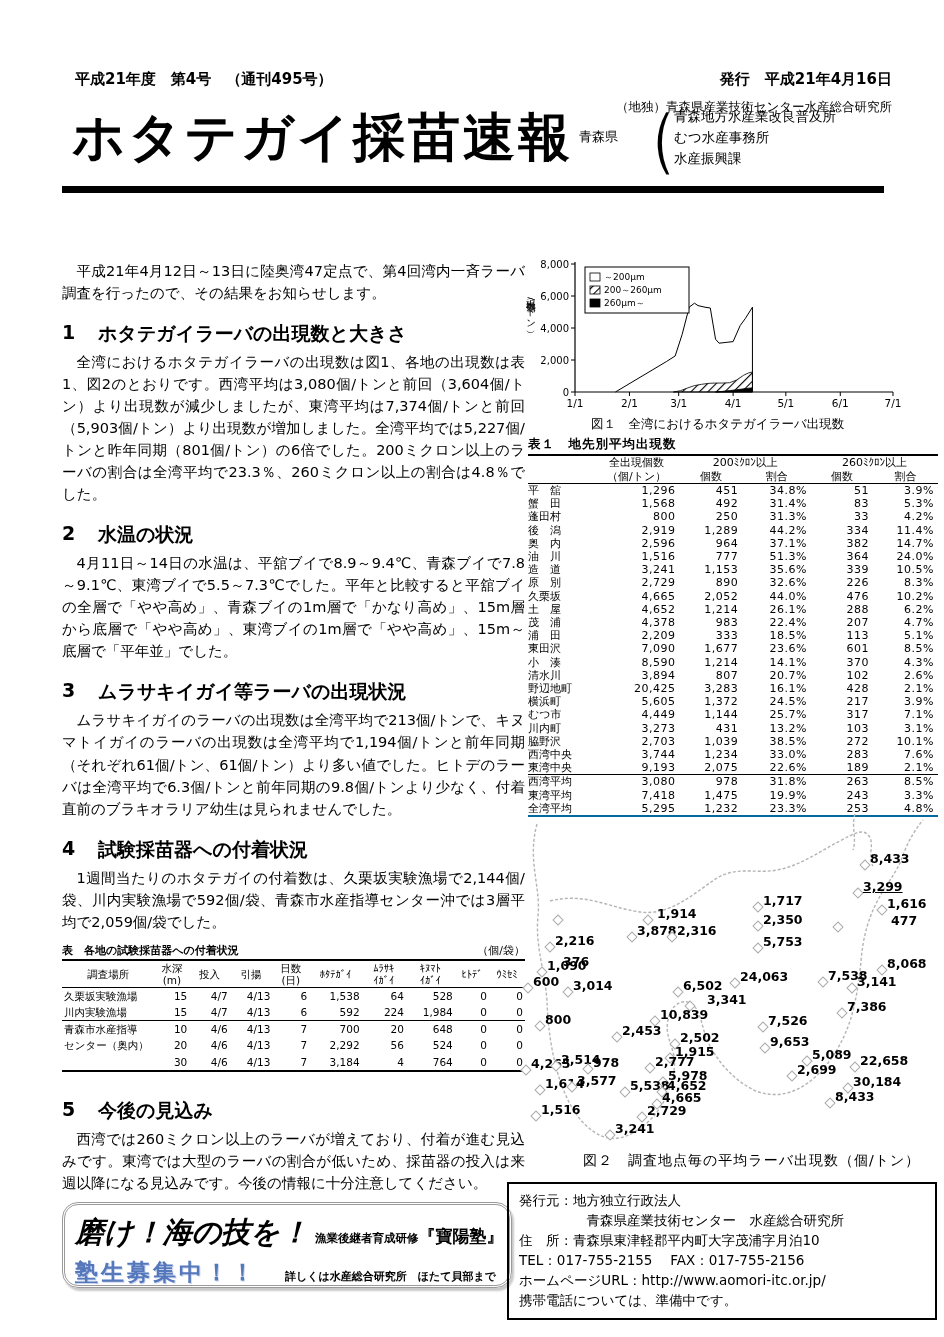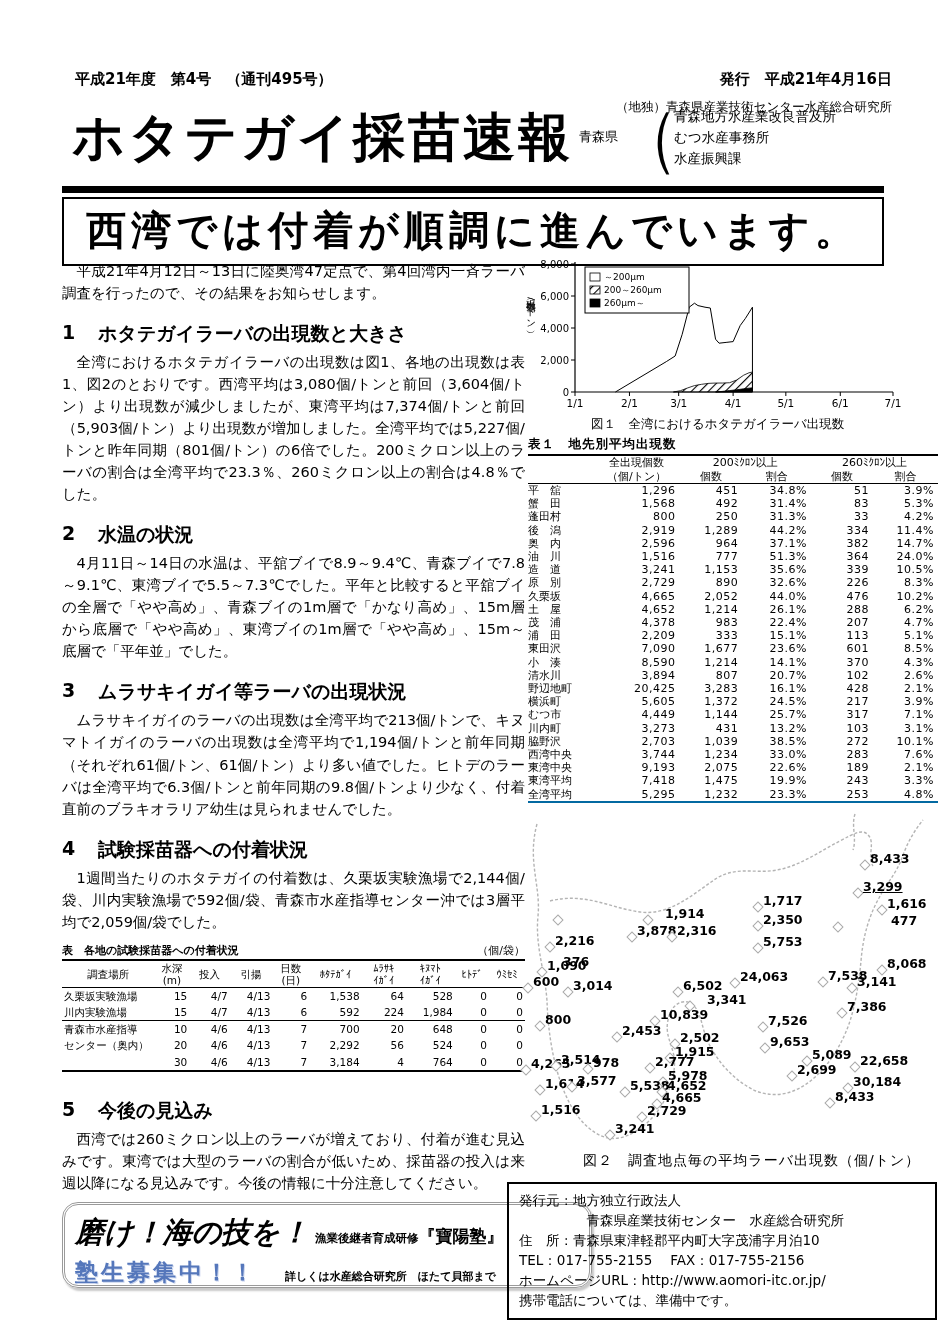--- a/index.html
+++ b/index.html
@@ -48,21 +48,21 @@
   table.t1 td.name{text-align:left;letter-spacing:0;padding-left:0;}
   table.t1 tr.avg-first td{border-top:1px solid #000;}
   table.t1 tr:last-child td{border-bottom:2px solid #0369a1;}
   
   .map-box{position:absolute;left:525px;top:806px;width:417px;height:352px;}
   .map-box svg{position:absolute;left:0;top:0;}
   .map-label{position:absolute;font-size:12.5px;font-weight:bold;letter-spacing:0;white-space:nowrap;}
   .map-dot{position:absolute;width:6px;height:6px;border:1px solid #aaa;background:#fff;transform:rotate(45deg);}
   .map-caption{position:absolute;left:583px;top:1152px;font-size:14px;letter-spacing:1px;}
   
-  .promo-box{position:absolute;left:62px;top:1202px;width:530px;height:86px;
+  .promo-box{position:absolute;left:62px;top:1202px;width:450px;height:86px;
              border:3px double #9a9a9a;border-radius:16px;box-shadow:2px 3px 2px #c9c9c9;
              padding:8px 10px 8px;box-sizing:border-box;}
   .promo-r1{display:flex;align-items:baseline;}
   .promo-big{font-family:"DejaVu Serif",serif;font-style:italic;font-weight:bold;font-size:29px;white-space:nowrap;}
   .promo-sm1{font-size:11.5px;font-weight:bold;margin-left:6px;white-space:nowrap;}
   .promo-juku{font-size:17px;font-weight:bold;}
   .promo-r2{display:flex;align-items:baseline;margin-top:4px;}
   .promo-blue{font-size:23px;font-weight:bold;color:#5577bb;letter-spacing:3px;text-shadow:1px 1px 0 #ccd6ee;white-space:nowrap;}
   .promo-sm2{font-size:11px;font-weight:bold;margin-left:28px;white-space:nowrap;}
   .footer-box{position:absolute;left:507px;top:1182px;width:430px;box-sizing:border-box;
@@ -87,21 +87,20 @@
       <span class="bracket">（</span>
       <span class="org-list">
         <div>青森地方水産業改良普及所</div>
         <div>むつ水産事務所</div>
         <div>水産振興課</div>
       </span>
     </span>
   </div>
 
   <div class="headline-bar"></div>
-  <div class="headline-box">西湾では付着が順調に進んでいます。</div>
 
   <div class="left-col">
     <p>平成21年4月12日～13日に陸奥湾47定点で、第4回湾内一斉ラーバ調査を行ったので、その結果をお知らせします。</p>
 
     <div class="sec-h">
       <span class="sec-num">1</span>
       <span>ホタテガイラーバの出現数と大きさ</span>
     </div>
     <p>全湾におけるホタテガイラーバの出現数は図1、各地の出現数は表1、図2のとおりです。西湾平均は3,080個/トンと前回（3,604個/トン）より出現数が減少しましたが、東湾平均は7,374個/トンと前回（5,903個/トン）より出現数が増加しました。全湾平均では5,227個/トンと昨年同期（801個/トン）の6倍でした。200ミクロン以上のラーバの割合は全湾平均で23.3％、260ミクロン以上の割合は4.8％でした。</p>
 
@@ -377,21 +376,21 @@
       <td>4,378</td>
       <td>983</td>
       <td>22.4%</td>
       <td>207</td>
       <td>4.7%</td>
           </tr>
           <tr class="">
       <td class="name">浦　田</td>
       <td>2,209</td>
       <td>333</td>
-      <td>15.1%</td>
+      <td>18.5%</td>
       <td>113</td>
       <td>5.1%</td>
           </tr>
           <tr class="">
       <td class="name">東田沢</td>
       <td>7,090</td>
       <td>1,677</td>
       <td>23.6%</td>
       <td>601</td>
       <td>8.5%</td>
@@ -460,20 +459,28 @@
       <td>283</td>
       <td>7.6%</td>
           </tr>
           <tr class="">
       <td class="name">東湾中央</td>
       <td>9,193</td>
       <td>2,075</td>
       <td>22.6%</td>
       <td>189</td>
       <td>2.1%</td>
+          </tr>
+          <tr class="avg-first">
+      <td class="name">西湾平均</td>
+      <td>3,080</td>
+      <td>978</td>
+      <td>31.8%</td>
+      <td>263</td>
+      <td>8.5%</td>
           </tr>
           <tr class="">
       <td class="name">東湾平均</td>
       <td>7,418</td>
       <td>1,475</td>
       <td>19.9%</td>
       <td>243</td>
       <td>3.3%</td>
           </tr>
           <tr class="">
@@ -502,21 +509,21 @@
     </svg>
   <div class="map-dot" style="left: 336px; top: 55px;"></div>
       <div class="map-label" style="left: 345px; top: 45px;">8,433</div>
       <div class="map-dot" style="left: 329px; top: 83px;"></div>
       <div class="map-label" style="left: 338px; top: 73px; text-decoration: underline;">3,299</div>
       <div class="map-dot" style="left: 353px; top: 100px;"></div>
       <div class="map-label" style="left: 362px; top: 90px;">1,616</div>
       <div class="map-dot" style="left: 29px; top: 110px;"></div>
       <div class="map-label" style="left: 38px; top: 100px; margin-top: 48px;">376</div>
       <div class="map-dot" style="left: 119px; top: 110px;"></div>
-      <div class="map-label" style="left: 140px; top: 100px;">1,914</div>
+      <div class="map-label" style="left: 132px; top: 100px;">1,914</div>
       <div class="map-dot" style="left: 103px; top: 127px;"></div>
       <div class="map-label" style="left: 112px; top: 117px;">3,878</div>
       <div class="map-dot" style="left: 143px; top: 127px;"></div>
       <div class="map-label" style="left: 152px; top: 117px;">2,316</div>
       <div class="map-dot" style="left: 229px; top: 97px;"></div>
       <div class="map-label" style="left: 238px; top: 87px;">1,717</div>
       <div class="map-dot" style="left: 229px; top: 116px;"></div>
       <div class="map-label" style="left: 238px; top: 106px;">2,350</div>
       <div class="map-dot" style="left: 229px; top: 138px;"></div>
       <div class="map-label" style="left: 238px; top: 128px;">5,753</div>

